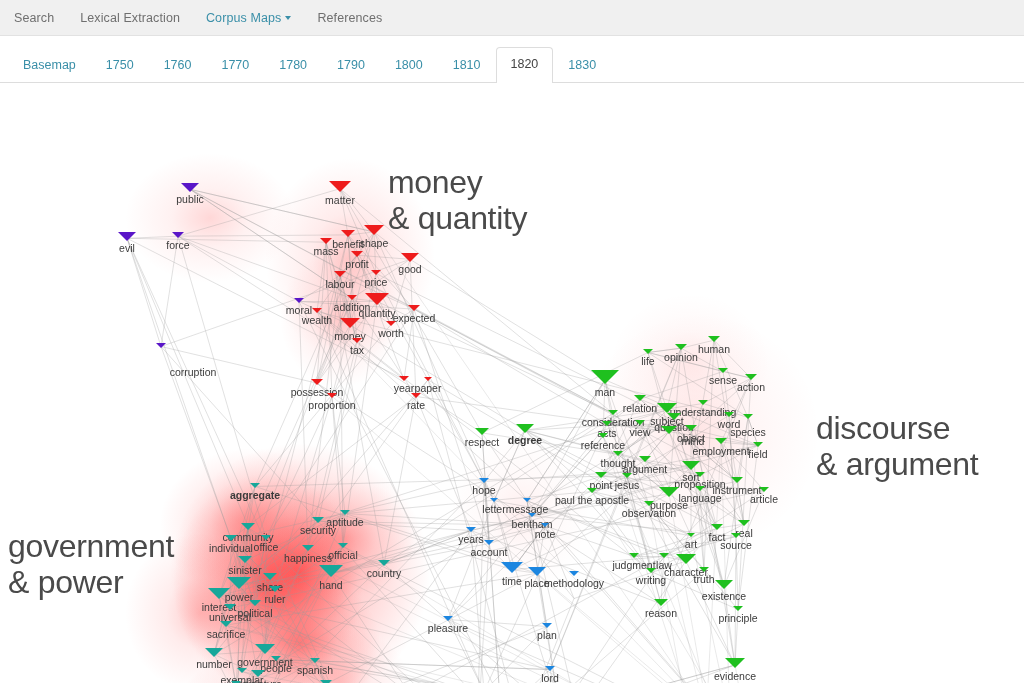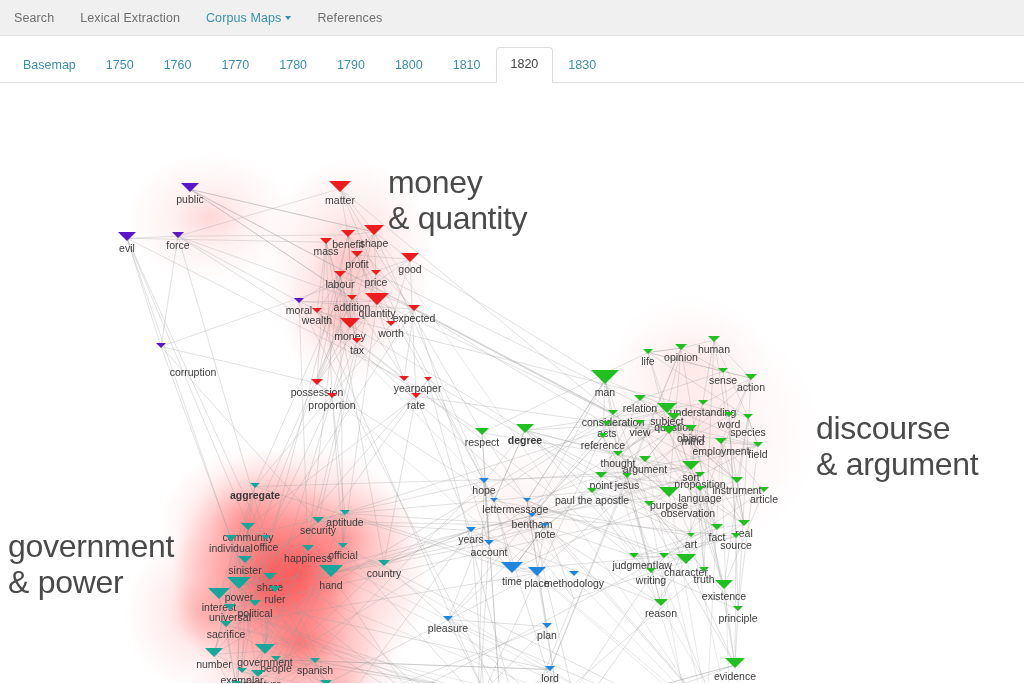--- a/index.html
+++ b/index.html
@@ -823,21 +823,21 @@
       <div class="node" style="left: 700px; top: 403px;">
         <div class="tri" style="border-left-width: 5px; border-right-width: 5px; border-top-width: 5.25px; border-top-color: rgb(31, 192, 31);"></div>
         <div class="nlabel" style="top: 6.25px;">language</div>
       </div>
       <div class="node" style="left: 764px; top: 404px;">
         <div class="tri" style="border-left-width: 5px; border-right-width: 5px; border-top-width: 5.25px; border-top-color: rgb(31, 192, 31);"></div>
         <div class="nlabel" style="top: 6.25px;">article</div>
       </div>
       <div class="node" style="left: 649px; top: 418px;">
         <div class="tri" style="border-left-width: 5px; border-right-width: 5px; border-top-width: 5.25px; border-top-color: rgb(31, 192, 31);"></div>
-        <div class="nlabel" style="top: 6.25px; margin-left: 39px;">observation</div>
+        <div class="nlabel" style="top: 6.25px;">observation</div>
       </div>
       <div class="node" style="left: 717px; top: 441px;">
         <div class="tri" style="border-left-width: 6px; border-right-width: 6px; border-top-width: 6.3px; border-top-color: rgb(31, 192, 31);"></div>
         <div class="nlabel" style="top: 7.3px;">fact</div>
       </div>
       <div class="node" style="left: 744px; top: 437px;">
         <div class="tri" style="border-left-width: 6px; border-right-width: 6px; border-top-width: 6.3px; border-top-color: rgb(31, 192, 31);"></div>
         <div class="nlabel" style="top: 7.3px;">real</div>
       </div>
       <div class="node" style="left: 691px; top: 450px;">

